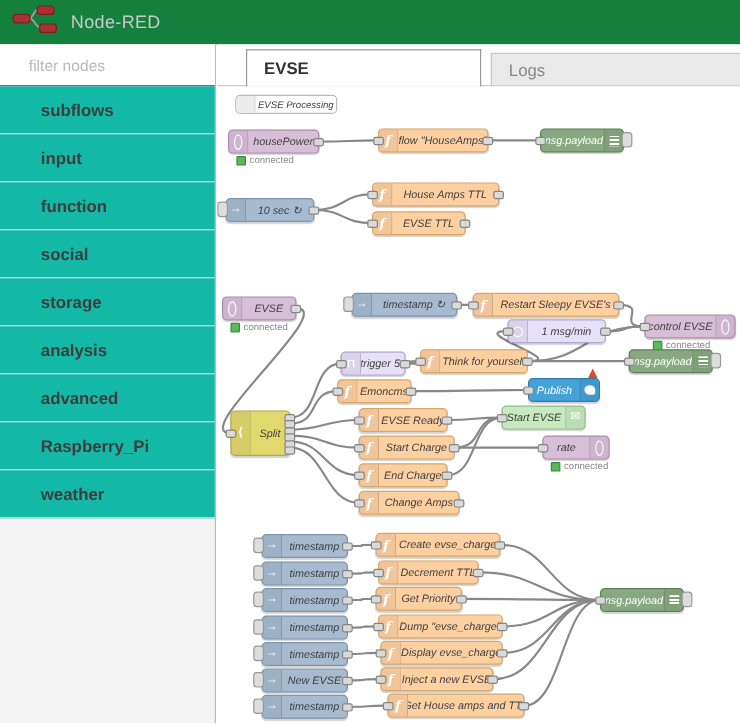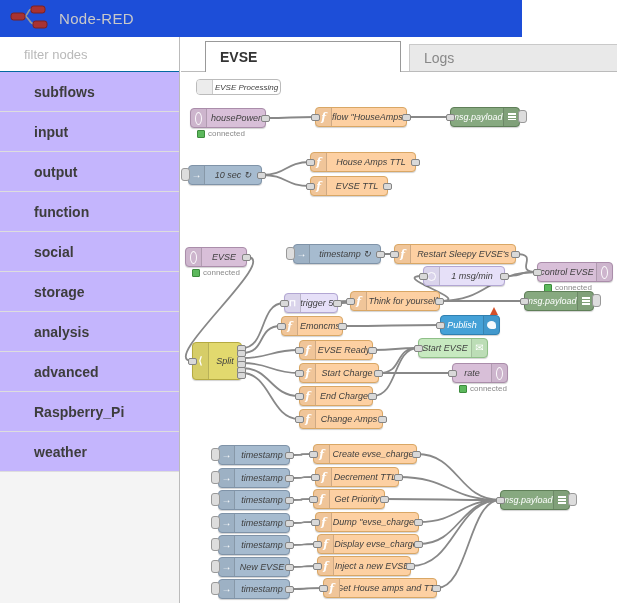--- a/index.html
+++ b/index.html
@@ -1,33 +1,33 @@
 <!DOCTYPE html>
 <html><head>
 <meta charset="utf-8">
 <style>
   html,body{margin:0;padding:0}
   body{width:617px;height:603px;position:relative;overflow:hidden;background:#fff;
        font-family:"Liberation Sans",sans-serif;-webkit-font-smoothing:antialiased}
 
   
-  .header{position:absolute;left:0;top:0;width:522px;height:37px;background:#1d4ed8;
+  .header{position:absolute;left:0;top:0;width:617px;height:37px;background:#15803d;
           display:flex;align-items:center;padding-left:10px;box-sizing:border-box}
   .logo{flex:none;margin-right:9px}
   .header-title{color:#c9c9c9;font-size:15px;letter-spacing:.3px}
 
   
   .sidebar{position:absolute;left:0;top:37px;width:180px;bottom:0;background:#f4f4f4;
            border-right:1px solid #bbb;box-sizing:border-box}
   .filter-wrap{height:34px;background:#fff;border-bottom:1px solid #0369a1;display:flex;align-items:center;padding-left:22px}
   .filter-input{border:none;outline:none;font-size:13px;color:#555;width:140px;background:transparent;
                 font-family:"Liberation Sans",sans-serif}
   .filter-input::placeholder{color:#b9b9b9}
   .cat{height:39px;border-bottom:1px solid #ddd;display:flex;align-items:center;padding-left:34px;
-       font-weight:bold;font-size:14px;color:#3d3d3d;cursor:pointer;background:#c4b5fd}
+       font-weight:bold;font-size:14px;color:#3d3d3d;cursor:pointer;background:#14b8a6}
 
   
   .tabbar{position:absolute;left:181px;top:37px;width:436px;height:35px;background:#fff;
           border-bottom:1px solid #bbb;box-sizing:border-box}
   .tab{position:absolute;box-sizing:border-box;display:flex;align-items:center;padding-left:14px;font-size:14px}
   .tab.active{top:4px;bottom:-1px;background:#fff;border:1px solid #999;border-bottom:none;
               font-weight:bold;color:#333;z-index:2}
   .tab.inactive{top:7px;bottom:0;background:#e9e9e9;border:1px solid #c9c9c9;border-bottom:none;color:#888}
 
   
@@ -82,21 +82,20 @@
   <span class="header-title">Node-RED</span>
 </div>
 
 <div class="sidebar">
   <div class="filter-wrap">
     <input class="filter-input" type="text" placeholder="filter nodes" style="">
   </div>
   <div id="cats">
       <div class="cat">subflows</div>
       <div class="cat">input</div>
-      <div class="cat">output</div>
       <div class="cat">function</div>
       <div class="cat">social</div>
       <div class="cat">storage</div>
       <div class="cat">analysis</div>
       <div class="cat">advanced</div>
       <div class="cat">Raspberry_Pi</div>
       <div class="cat">weather</div>
     </div>
 </div>
 

